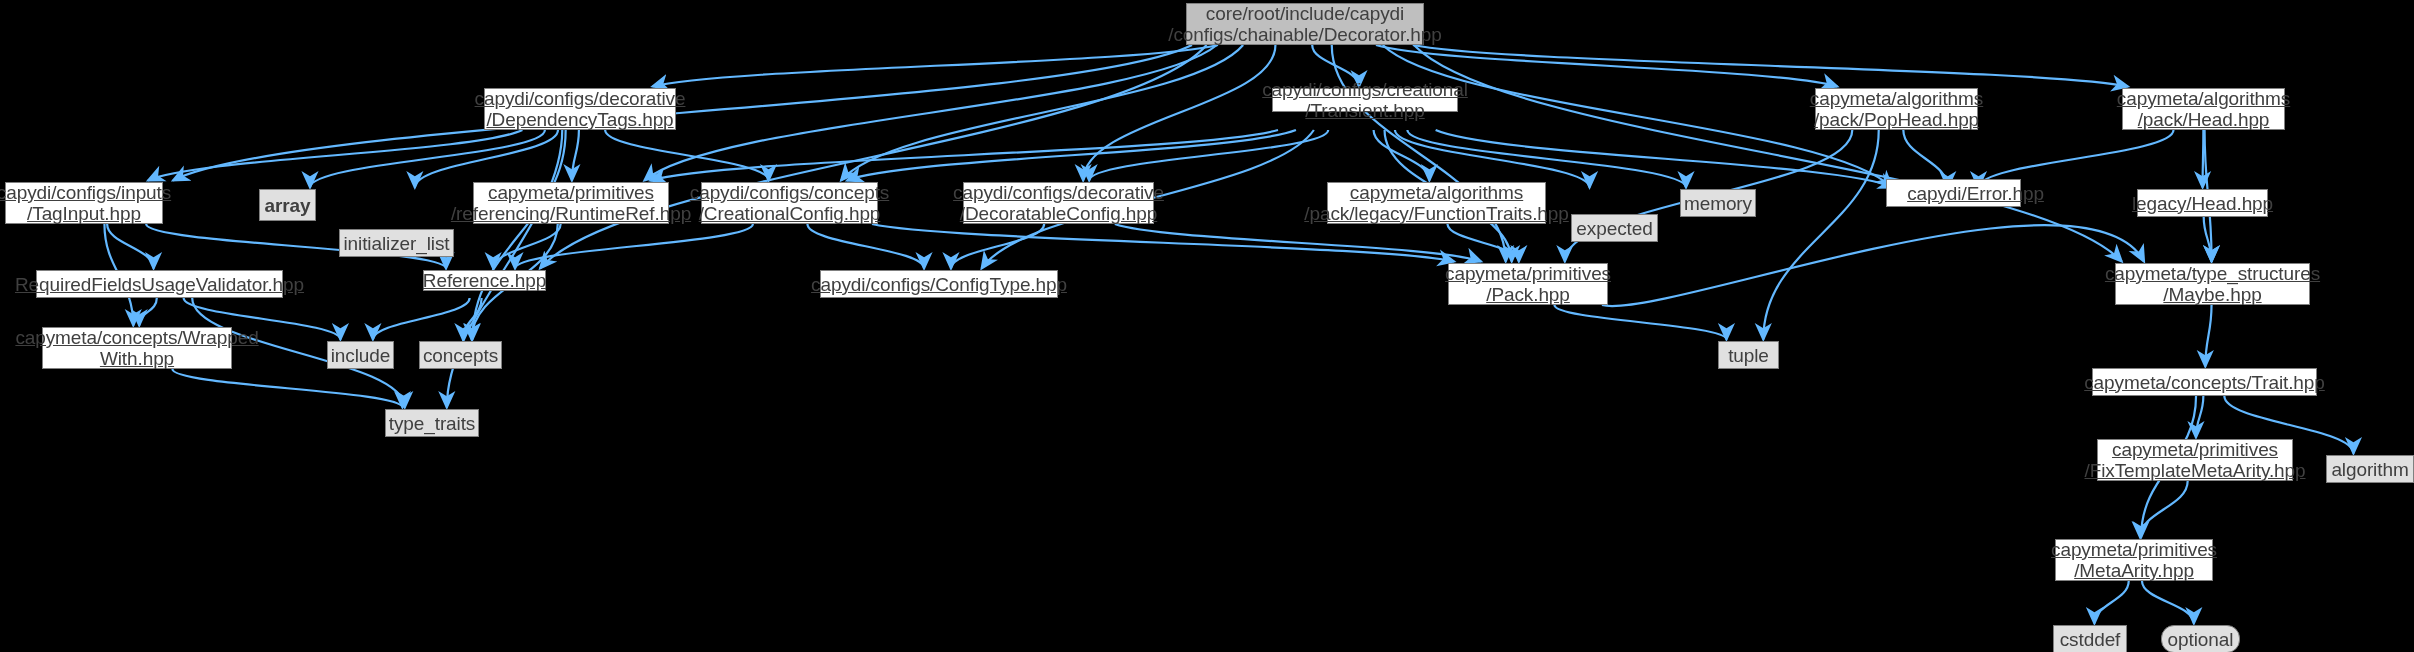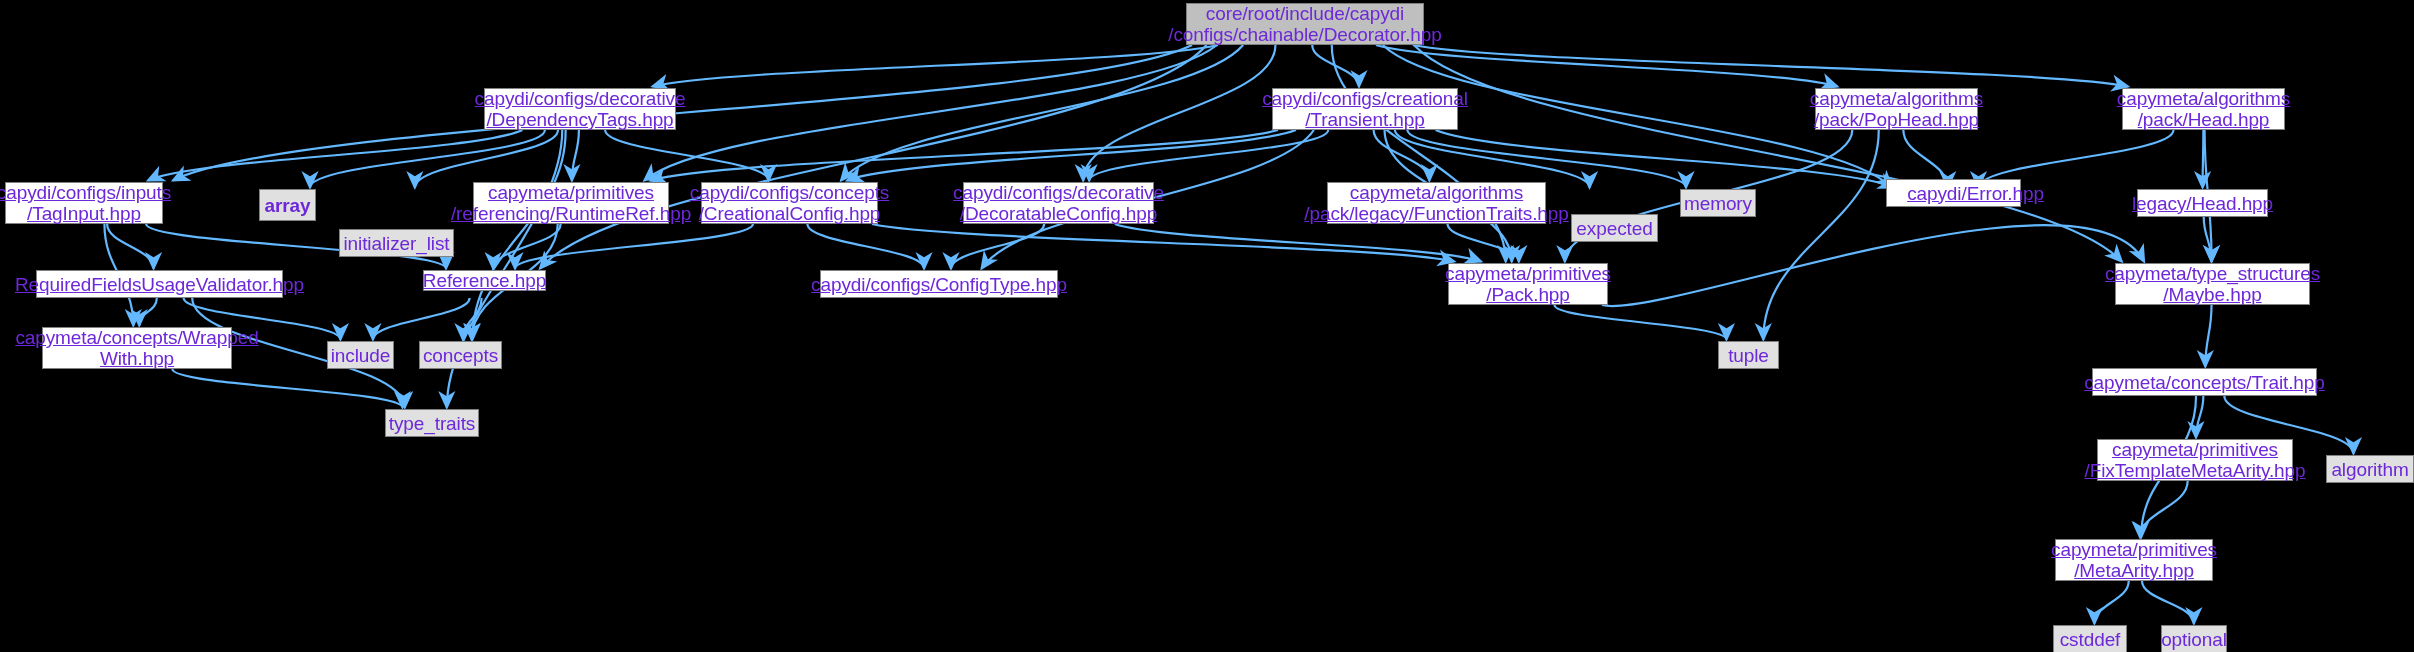--- a/index.html
+++ b/index.html
@@ -23,21 +23,21 @@
     height: 652px;
     pointer-events: none;
   }
   .node {
     position: absolute;
     box-sizing: border-box;
     display: flex;
     align-items: center;
     justify-content: center;
     text-align: center;
-    color: #6d28d9;
+    color: #404040;
     font-size: 19px;
     line-height: 21px;
     letter-spacing: -0.1px;
     border: 1px solid #808080;
     white-space: pre;
     cursor: pointer;
   }
   .node.kind-root {
     background: #bfbfbf;
     border-color: #808080;
@@ -124,21 +124,21 @@
         <path d="M2187.68,481 C2187.68,506.425 2140.1,512.075 2140.1,537.5" fill="none" stroke="#63b8ff" stroke-width="2.2" marker-end="url(#arrow)"></path>
         <path d="M2128.72,581 C2128.72,600.125 2094.4,604.375 2094.4,623.5" fill="none" stroke="#63b8ff" stroke-width="2.2" marker-end="url(#arrow)"></path>
         <path d="M2141.98,581 C2141.98,600.125 2193.85,604.375 2193.85,623.5" fill="none" stroke="#63b8ff" stroke-width="2.2" marker-end="url(#arrow)"></path>
       </g>
   </svg>
   <div id="node-layer">
       <div class="node kind-root" style="left: 1186px; top: 3px; width: 238px; height: 42px;">core/root/include/capydi
 /configs/chainable/Decorator.hpp</div>
       <div class="node kind-header" style="left: 484px; top: 88px; width: 192px; height: 42px;">capydi/configs/decorative
 /DependencyTags.hpp</div>
-      <div class="node kind-header" style="left: 1272px; top: 88px; width: 186px; height: 42px;">capydi/configs/creational
+      <div class="node kind-header" style="left: 1272px; top: 88px; width: 186px; height: 24px;">capydi/configs/creational
 /Transient.hpp</div>
       <div class="node kind-header" style="left: 1815px; top: 88px; width: 163px; height: 42px;">capymeta/algorithms
 /pack/PopHead.hpp</div>
       <div class="node kind-header" style="left: 2122px; top: 88px; width: 163px; height: 42px;">capymeta/algorithms
 /pack/Head.hpp</div>
       <div class="node kind-header" style="left: 5px; top: 182px; width: 158px; height: 42px;">capydi/configs/inputs
 /TagInput.hpp</div>
       <div class="node kind-system" style="left: 259px; top: 189px; width: 57px; height: 32px; font-weight: bold;">array</div>
       <div class="node kind-system" style="left: 339px; top: 189px; width: 115px; height: 28px; margin-top: 40px;">initializer_list</div>
       <div class="node kind-header" style="left: 473px; top: 182px; width: 196px; height: 42px;">capymeta/primitives
@@ -166,15 +166,15 @@
       <div class="node kind-system" style="left: 419px; top: 341px; width: 83px; height: 28px;">concepts</div>
       <div class="node kind-system" style="left: 1718px; top: 341px; width: 61px; height: 28px;">tuple</div>
       <div class="node kind-header" style="left: 2092px; top: 368px; width: 225px; height: 28px;">capymeta/concepts/Trait.hpp</div>
       <div class="node kind-system" style="left: 385px; top: 409px; width: 94px; height: 28px;">type_traits</div>
       <div class="node kind-header" style="left: 2097px; top: 439px; width: 196px; height: 42px;">capymeta/primitives
 /FixTemplateMetaArity.hpp</div>
       <div class="node kind-system" style="left: 2326px; top: 455px; width: 88px; height: 28px;">algorithm</div>
       <div class="node kind-header" style="left: 2055px; top: 539px; width: 158px; height: 42px;">capymeta/primitives
 /MetaArity.hpp</div>
       <div class="node kind-system" style="left: 2053px; top: 625px; width: 74px; height: 28px;">cstddef</div>
-      <div class="node kind-system" style="left: 2161px; top: 625px; width: 66px; height: 28px;">optional</div>
+      <div class="node kind-system" style="left: 2161px; top: 625px; width: 79px; height: 28px; border-radius: 13px;">optional</div>
     </div>
 </div>
 
 </body></html>

